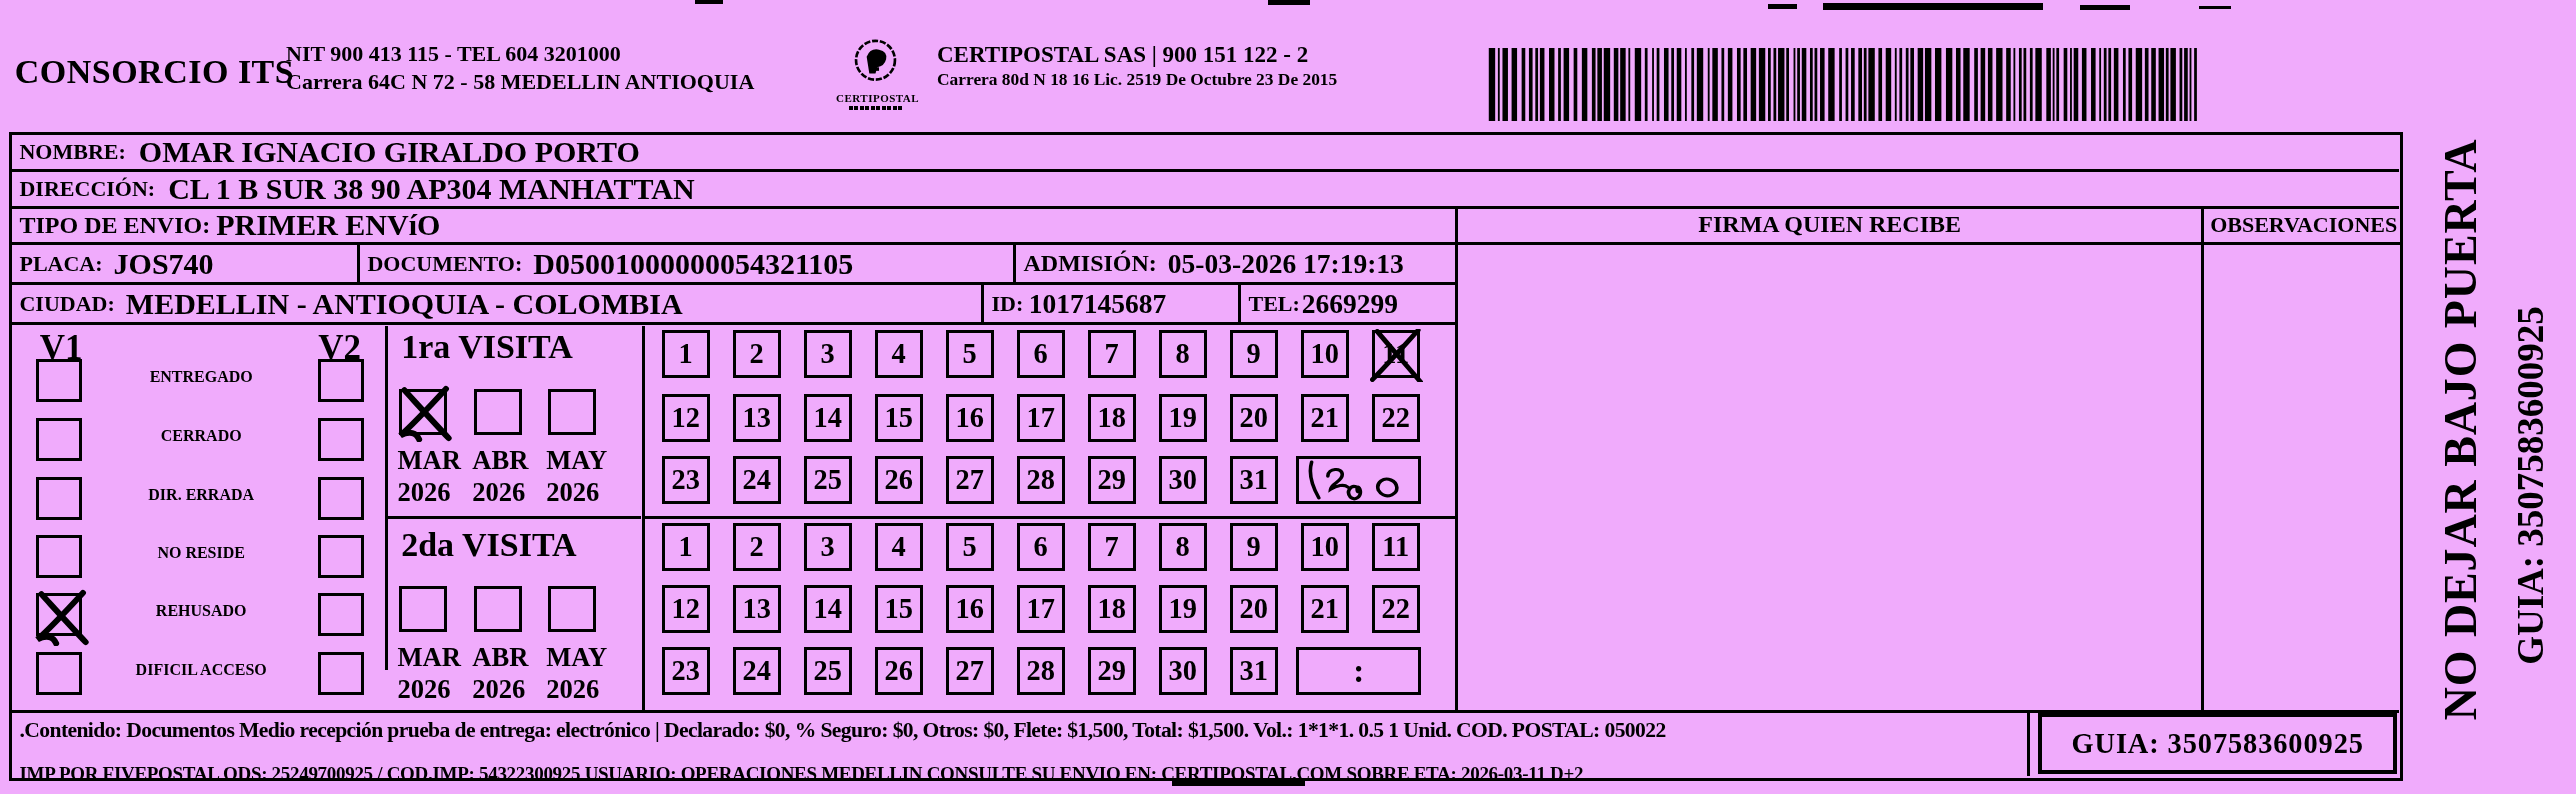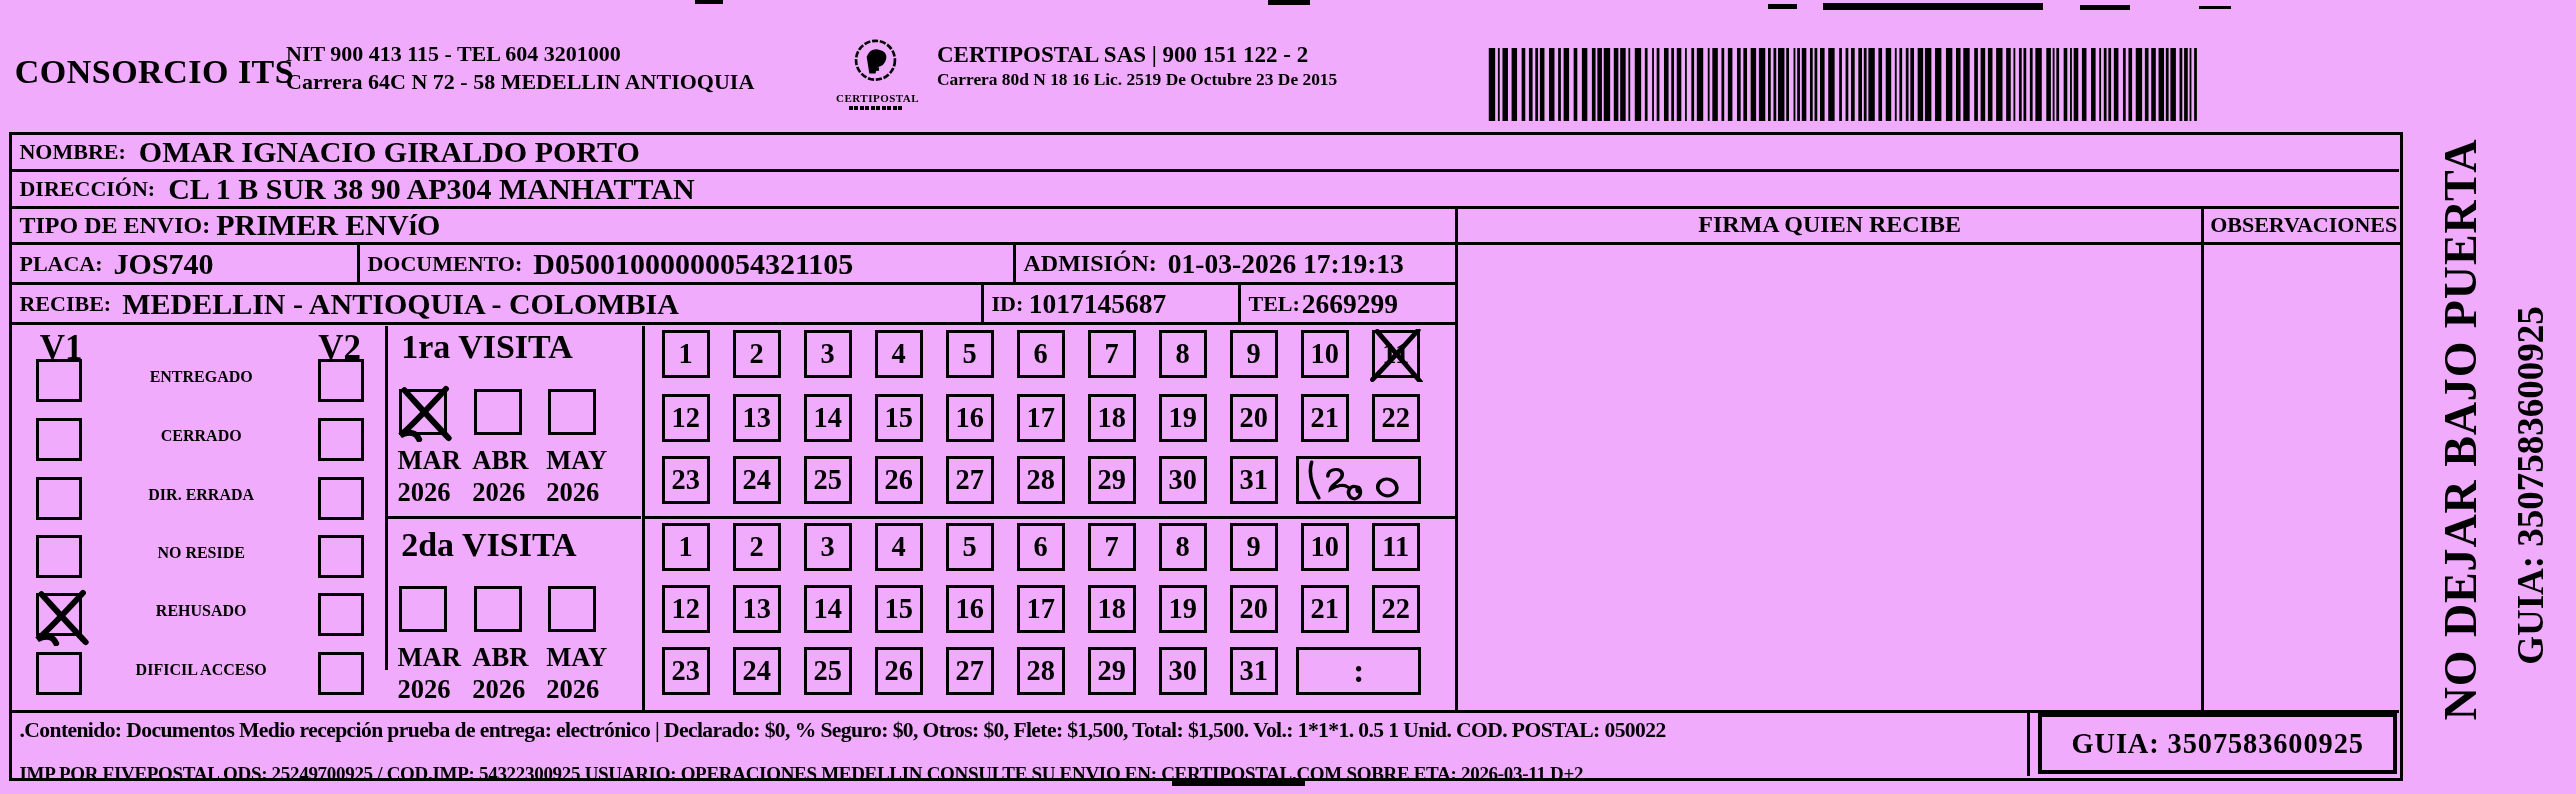--- a/index.html
+++ b/index.html
@@ -253,27 +253,27 @@
       <div class="cell b-r" style="left:0;width:348px">
         <span class="lbl">PLACA:</span>
         <span class="val">JOS740</span>
       </div>
       <div class="cell b-r" style="left:348px;width:656px">
         <span class="lbl">DOCUMENTO:</span>
         <span class="val">D05001000000054321105</span>
       </div>
       <div class="cell" style="left:1004px;width:438px">
         <span class="lbl-md">ADMISIÓN:</span>
-        <span class="val-sm">01-03-2026 17:19:13</span>
+        <span class="val-sm">05-03-2026 17:19:13</span>
       </div>
     </div>
 
     <div class="band r5">
       <div class="cell b-r" style="left:0;width:972px">
-        <span class="lbl">RECIBE:</span>
+        <span class="lbl">CIUDAD:</span>
         <span class="val">MEDELLIN - ANTIOQUIA - COLOMBIA</span>
       </div>
       <div class="cell b-r" style="left:972px;width:257px;gap:5.5px">
         <span class="lbl">ID:</span>
         <span class="val-sm">1017145687</span>
       </div>
       <div class="cell" style="left:1229px;width:214px;gap:1.8px">
         <span class="lbl">TEL:</span>
         <span class="val-sm">2669299</span>
       </div>

